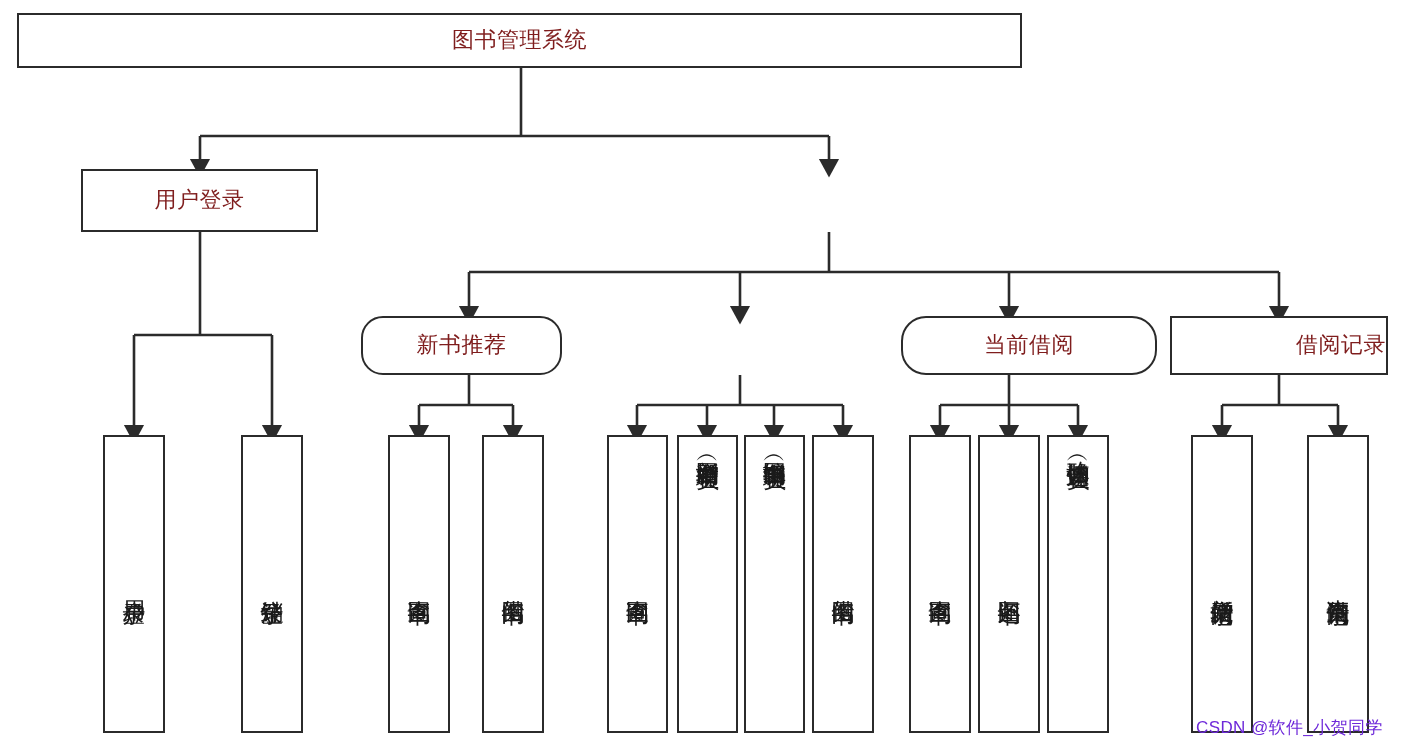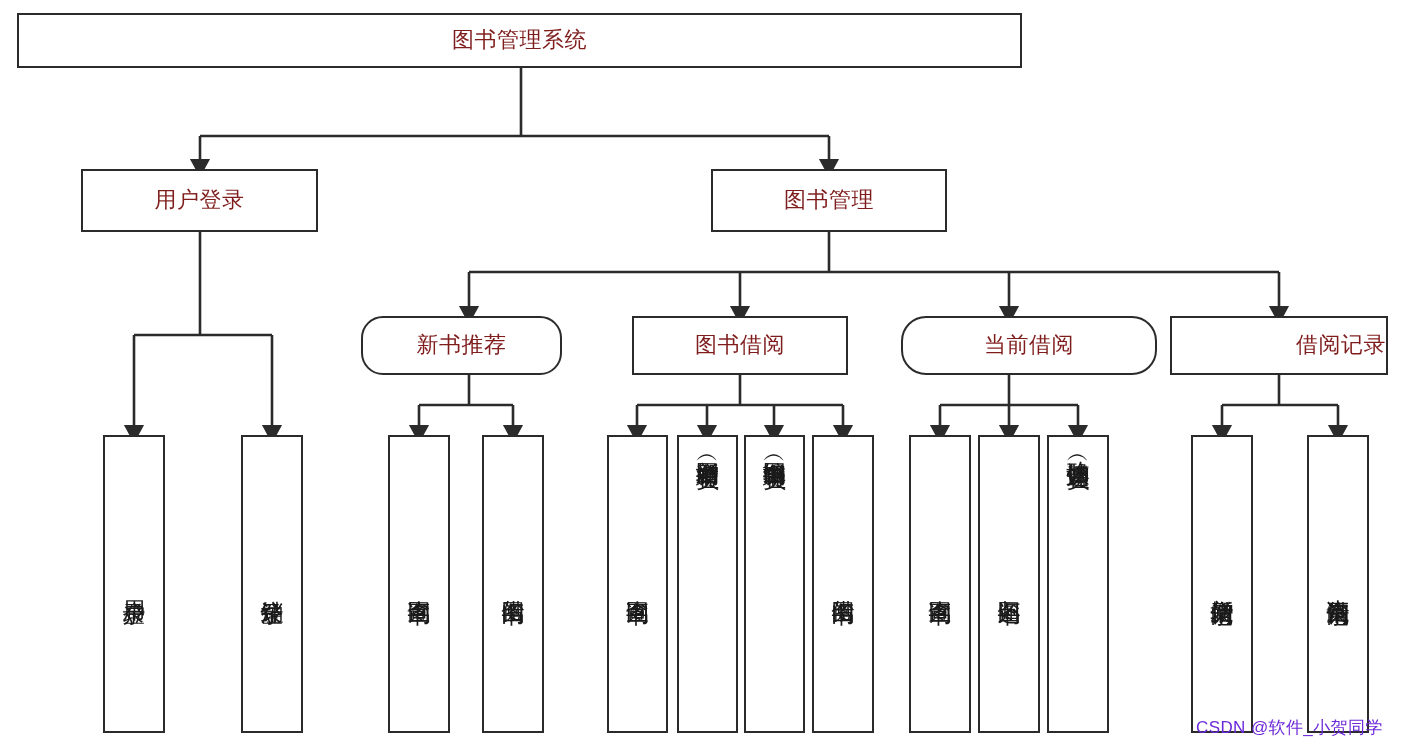--- a/index.html
+++ b/index.html
@@ -137,29 +137,23 @@
     </g>
   </svg>
 
   <div class="node-box" style="left:17px; top:13px; width:1005px; height:55px;">
     <span class="node-label-h">图书管理系统</span>
   </div>
 
   <div class="node-box" style="left:81px; top:169px; width:237px; height:63px;">
     <span class="node-label-h">用户登录</span>
   </div>
-  <div class="node-box" style="left:711px; top:169px; width:236px; height:63px;">
-    <span class="node-label-h">图书管理</span>
-  </div>
 
   <div class="node-box" style="left:361px; top:316px; width:201px; height:59px;border-radius:22px;">
     <span class="node-label-h">新书推荐</span>
-  </div>
-  <div class="node-box" style="left:632px; top:316px; width:216px; height:59px;">
-    <span class="node-label-h">图书借阅</span>
   </div>
   <div class="node-box" style="left:901px; top:316px; width:256px; height:59px;border-radius:25px;">
     <span class="node-label-h">当前借阅</span>
   </div>
   <div class="node-box" style="left:1170px; top:316px; width:218px; height:59px;justify-content:flex-end;">
     <span class="node-label-h">借阅记录</span>
   </div>
 
   <div class="node-box leaf" style="left:103px; top:435px; width:62px; height:298px;">
     <div class="leaf-inner">

